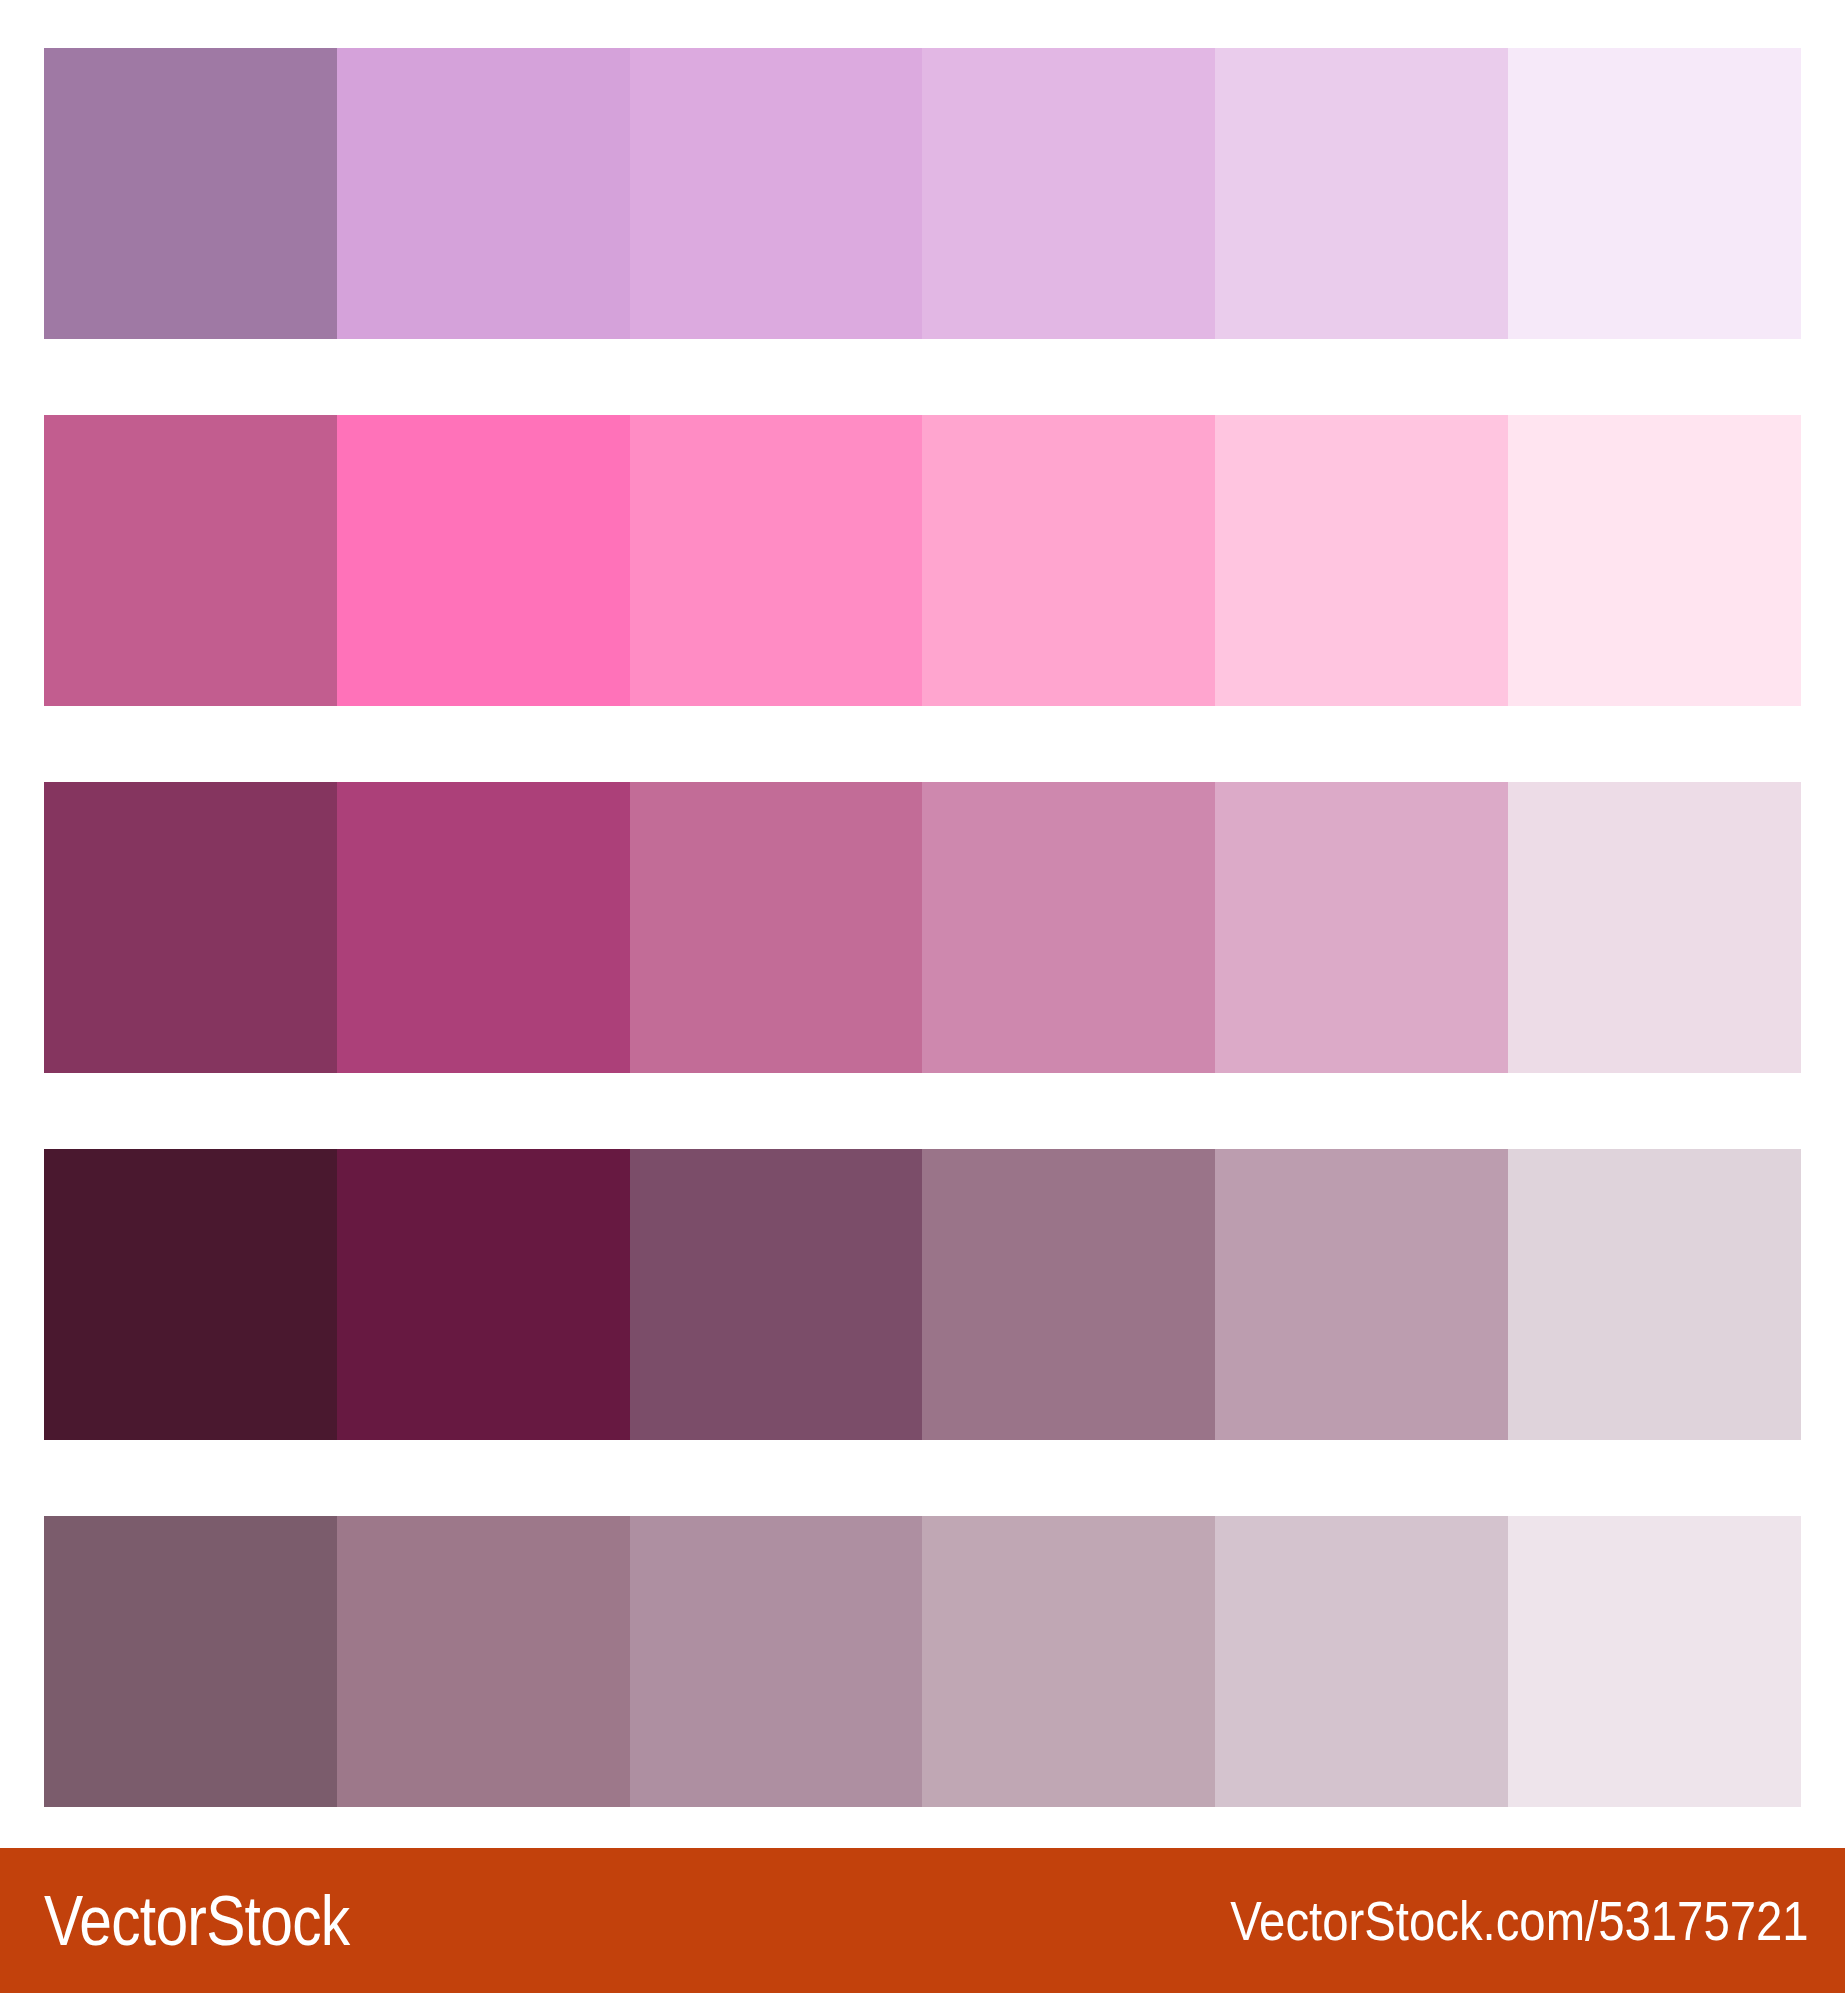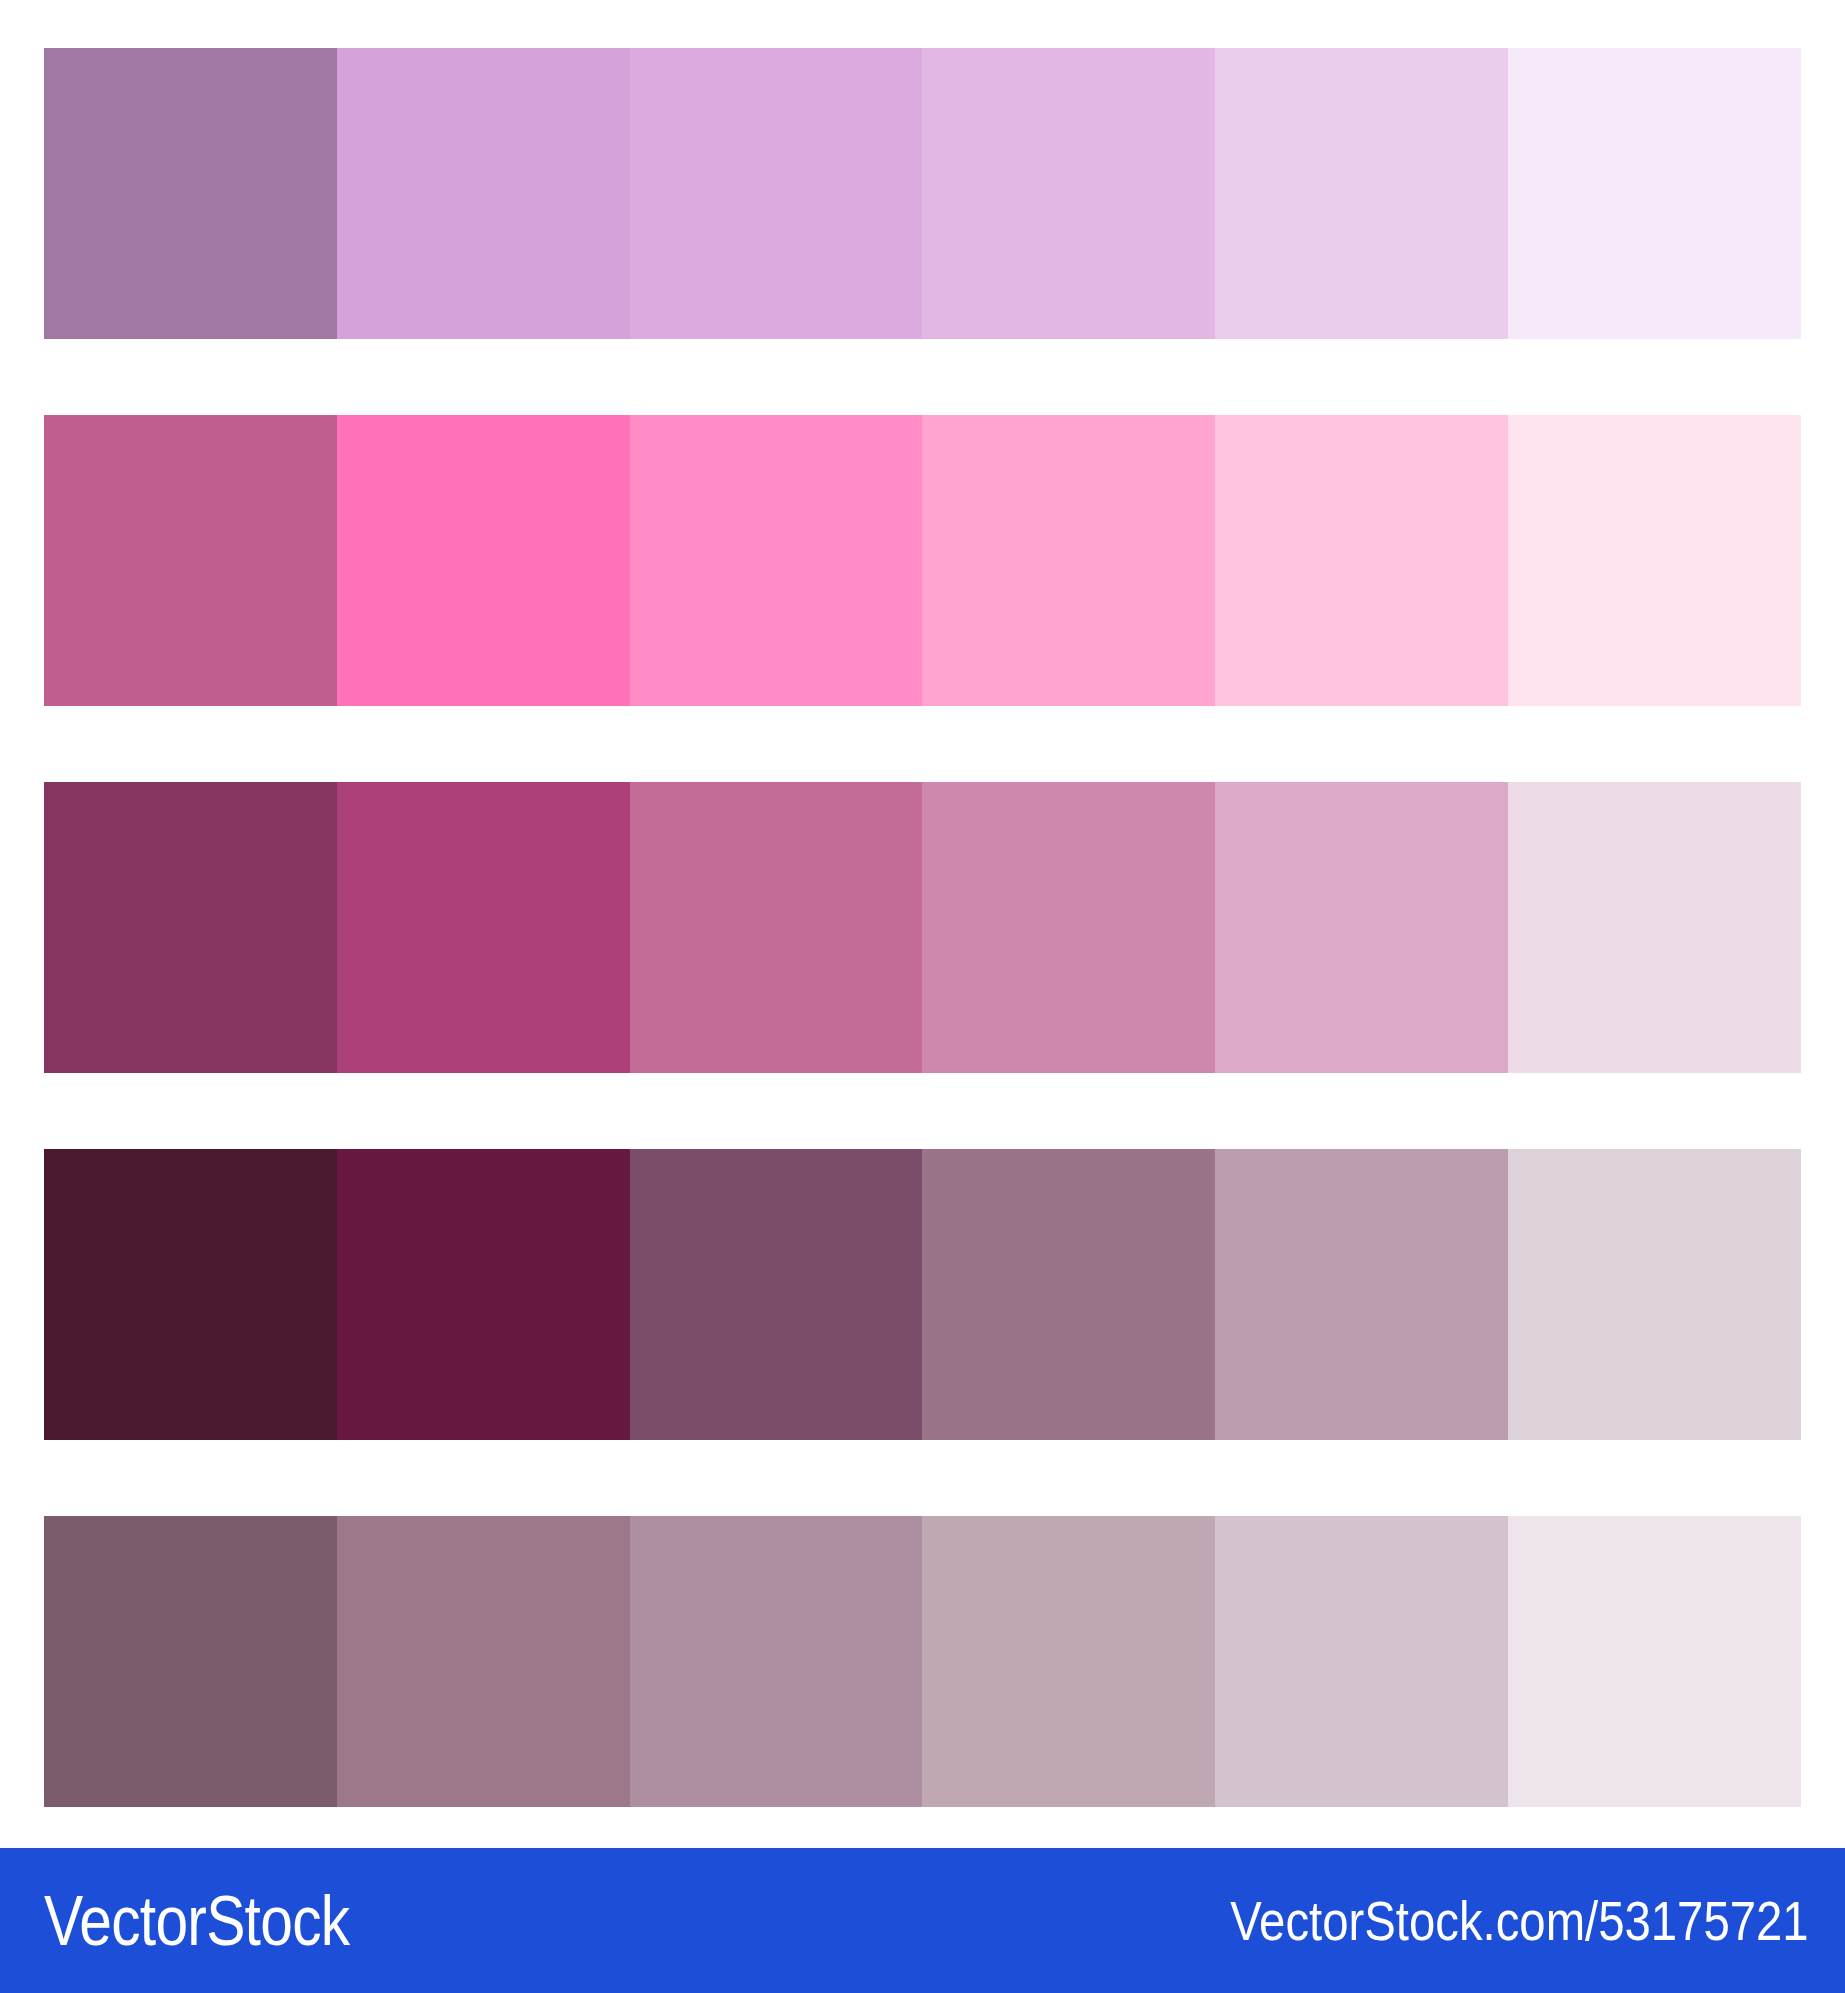--- a/index.html
+++ b/index.html
@@ -130,17 +130,17 @@
         <div class="swatch" style="background-color: rgb(123, 92, 108);"></div>
         <div class="swatch" style="background-color: rgb(157, 120, 138);"></div>
         <div class="swatch" style="background-color: rgb(174, 143, 161);"></div>
         <div class="swatch" style="background-color: rgb(192, 167, 180);"></div>
         <div class="swatch" style="background-color: rgb(212, 195, 206);"></div>
         <div class="swatch" style="background-color: rgb(238, 228, 235);"></div>
       </div>
     </div>
 </div>
 
-<div id="footer-bar" style="background: #1d4ed8;">
+<div id="footer-bar" style="background: #c2410c;">
   <div id="brand-wordmark" style="color: rgb(255, 255, 255);">VectorStock</div>
   <div id="footer-url" style="color: rgb(255, 255, 255);">VectorStock.com/53175721</div>
 </div>
 
 
 </body></html>

